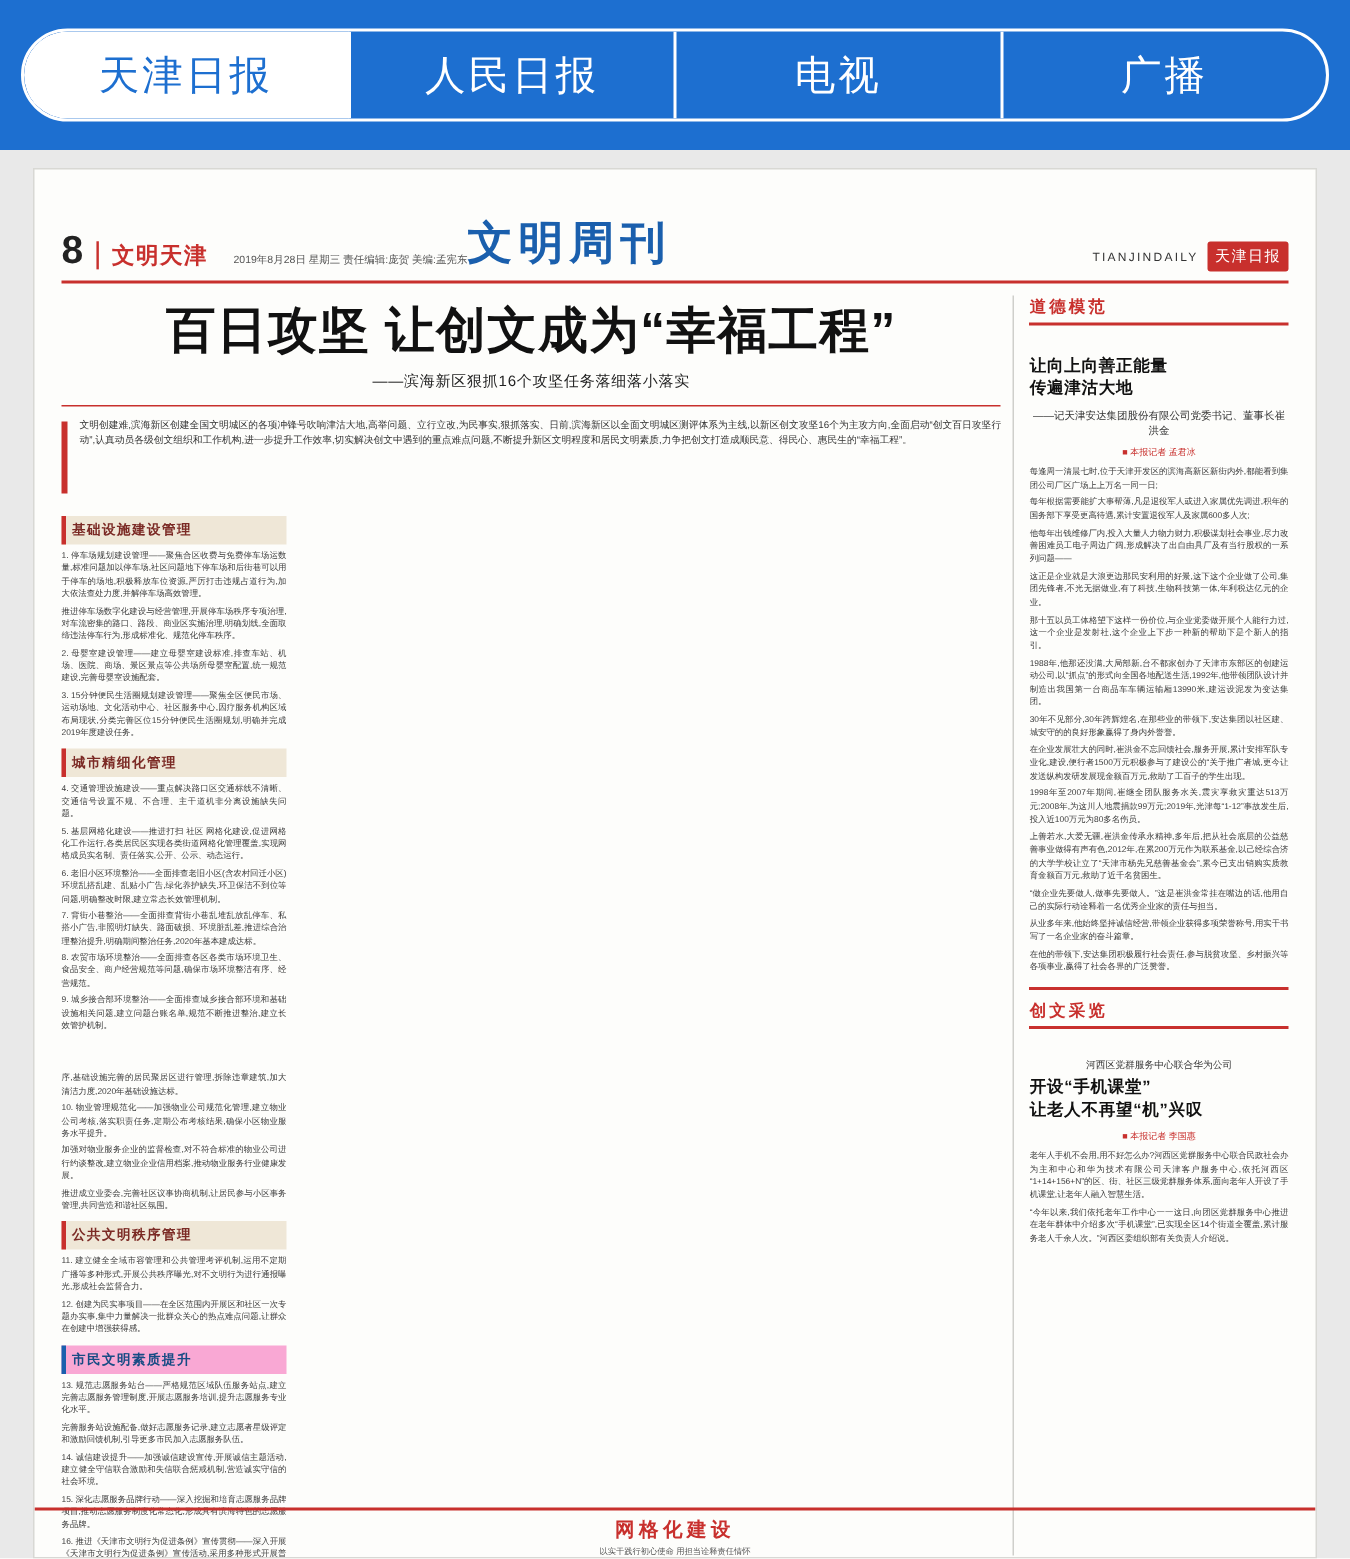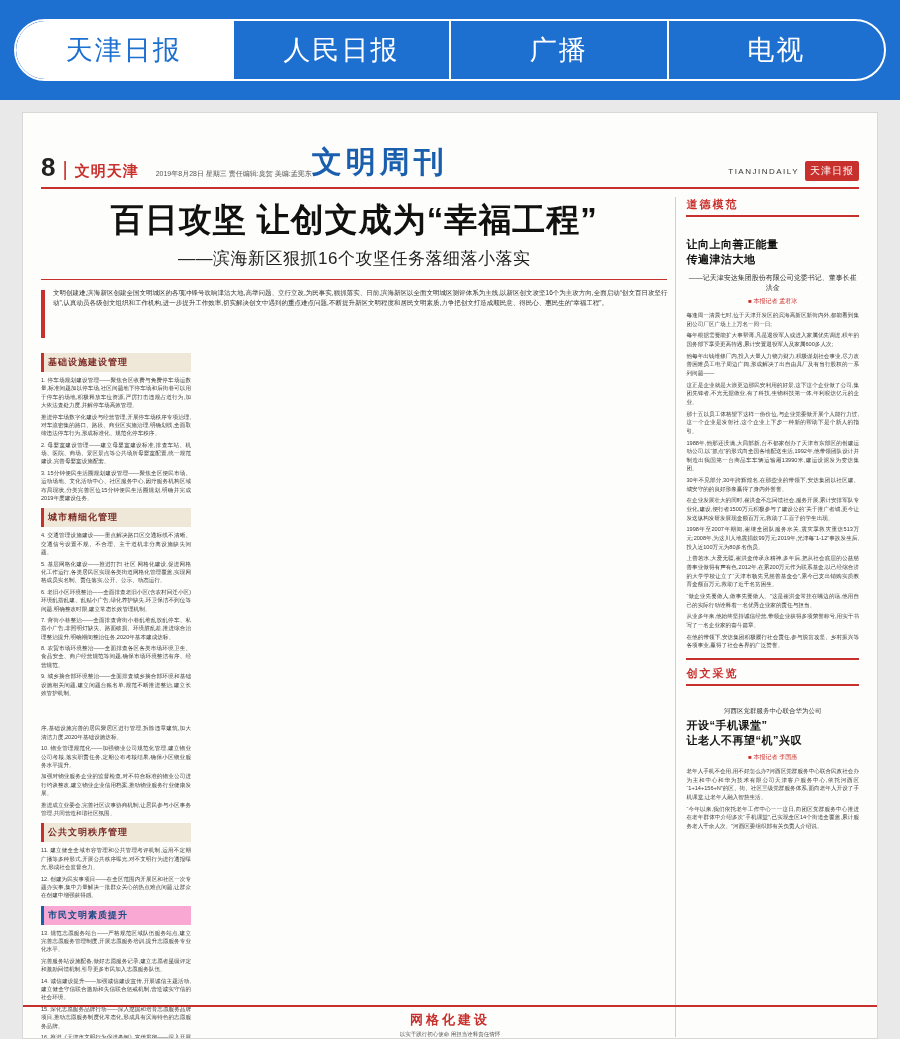--- a/index.html
+++ b/index.html
@@ -92,21 +92,21 @@
     padding-left: 10px;
   }
   
   .headline {
     font-size: 33px; font-weight: bold; color: #111;
     letter-spacing: 1px; text-align: center;
     line-height: 1.15;
     margin-top: 4px;
   }
   .subhead {
-    text-align: center; font-size: 17px; color: #222;
+    text-align: center; font-size: 10px; color: #222;
     margin-top: 8px; letter-spacing: 0.5px;
   }
   .rule-red { height: 1px; background: #c8302d; margin: 9px 0 8px 0; }
   
   .lead {
     display: flex; gap: 8px; align-items: flex-start;
     font-size: 6.5px; line-height: 1.55; color: #333;
     text-align: justify;
   }
   .lead-bar { width: 4px; min-height: 48px; background: #c8302d; flex: none; margin-top: 2px; }
@@ -172,24 +172,24 @@
 
 <div class="topnav">
   <div class="pillbar">
     <div class="pill-item active">
       <span>天津日报</span>
     </div>
     <div class="pill-item">
       <span>人民日报</span>
     </div>
     <div class="pill-item">
+      <span>电视</span>
+    </div>
+    <div class="pill-item">
       <span>广播</span>
-    </div>
-    <div class="pill-item">
-      <span>电视</span>
     </div>
   </div>
 </div>
 
 <div class="page-wrap">
   <div class="newspaper">
 
     <div class="masthead">
       <div class="mh-left">
         <span class="mh-page-no">8</span>

